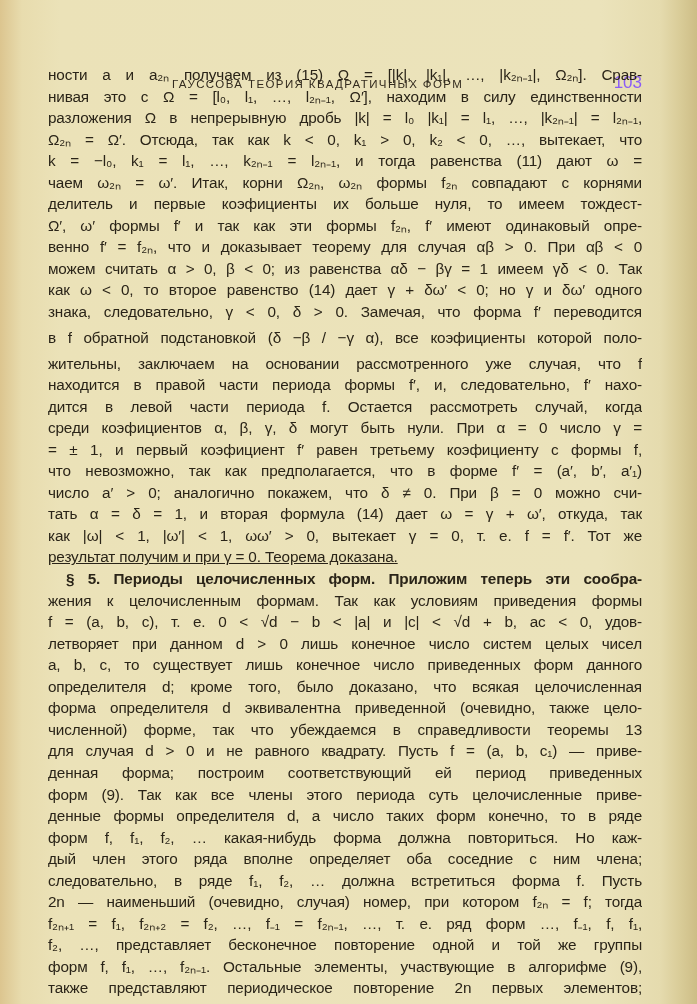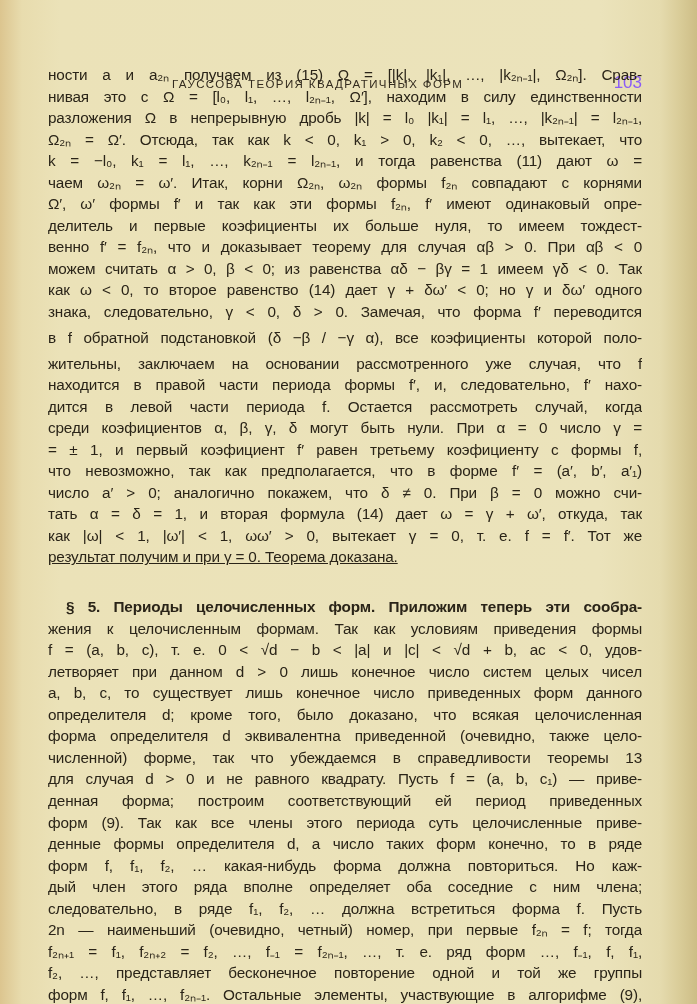--- a/index.html
+++ b/index.html
@@ -25,42 +25,42 @@
   }
   .body-text { position:absolute; top:64px; left:0; width:594px; }
   .line {
     height:21.55px; line-height:21.55px; font-size:15.3px;
     white-space:nowrap; text-align:justify; text-align-last:justify;
     font-family:"Liberation Sans Narrow", "Liberation Sans", sans-serif;
     letter-spacing:-0.15px;
     overflow:hidden;
   }
   .line.last { text-align-last:left;text-decoration:underline; }
-  .line.indent { padding-left:18px;margin-top:28px; }
+  .line.indent { padding-left:18px; }
   .line.tall { height:30px; line-height:30px; }
   .sec { font-weight:bold; }
 </style>
 </head>
 <body>
 
 <div class="page">
   <div class="header">
     <span class="running-title">ГАУССОВА ТЕОРИЯ КВАДРАТИЧНЫХ ФОРМ</span>
     <span class="page-number">103</span>
   </div>
 
   <div class="body-text">
     <div class="line">ности a и a₂ₙ получаем из (15) Ω = [|k|, |k₁|, …, |k₂ₙ₋₁|, Ω₂ₙ]. Срав-</div>
     <div class="line">нивая это с Ω = [l₀, l₁, …, l₂ₙ₋₁, Ω′], находим в силу единственности</div>
     <div class="line">разложения Ω в непрерывную дробь |k| = l₀ |k₁| = l₁, …, |k₂ₙ₋₁| = l₂ₙ₋₁,</div>
     <div class="line">Ω₂ₙ = Ω′. Отсюда, так как k &lt; 0, k₁ &gt; 0, k₂ &lt; 0, …, вытекает, что</div>
     <div class="line">k = −l₀, k₁ = l₁, …, k₂ₙ₋₁ = l₂ₙ₋₁, и тогда равенства (11) дают ω =</div>
     <div class="line">чаем ω₂ₙ = ω′. Итак, корни Ω₂ₙ, ω₂ₙ формы f₂ₙ совпадают с корнями</div>
+    <div class="line">делитель и первые коэфициенты их больше нуля, то имеем тождест-</div>
     <div class="line">Ω′, ω′ формы f′ и так как эти формы f₂ₙ, f′ имеют одинаковый опре-</div>
-    <div class="line">делитель и первые коэфициенты их больше нуля, то имеем тождест-</div>
     <div class="line">венно f′ = f₂ₙ, что и доказывает теорему для случая αβ &gt; 0. При αβ &lt; 0</div>
     <div class="line">можем считать α &gt; 0, β &lt; 0; из равенства αδ − βγ = 1 имеем γδ &lt; 0. Так</div>
     <div class="line">как ω &lt; 0, то второе равенство (14) дает γ + δω′ &lt; 0; но γ и δω′ одного</div>
     <div class="line">знака, следовательно, γ &lt; 0, δ &gt; 0. Замечая, что форма f′ переводится</div>
     <div class="line tall">в f обратной подстановкой (δ −β / −γ α), все коэфициенты которой поло-</div>
     <div class="line">жительны, заключаем на основании рассмотренного уже случая, что f</div>
     <div class="line">находится в правой части периода формы f′, и, следовательно, f′ нахо-</div>
     <div class="line">дится в левой части периода f. Остается рассмотреть случай, когда</div>
     <div class="line">среди коэфициентов α, β, γ, δ могут быть нули. При α = 0 число γ =</div>
     <div class="line">= ± 1, и первый коэфициент f′ равен третьему коэфициенту c формы f,</div>
@@ -77,20 +77,20 @@
     <div class="line">определителя d; кроме того, было доказано, что всякая целочисленная</div>
     <div class="line">форма определителя d эквивалентна приведенной (очевидно, также цело-</div>
     <div class="line">численной) форме, так что убеждаемся в справедливости теоремы 13</div>
     <div class="line">для случая d &gt; 0 и не равного квадрату. Пусть f = (a, b, c₁) — приве-</div>
     <div class="line">денная форма; построим соответствующий ей период приведенных</div>
     <div class="line">форм (9). Так как все члены этого периода суть целочисленные приве-</div>
     <div class="line">денные формы определителя d, а число таких форм конечно, то в ряде</div>
     <div class="line">форм f, f₁, f₂, … какая-нибудь форма должна повториться. Но каж-</div>
     <div class="line">дый член этого ряда вполне определяет оба соседние с ним члена;</div>
     <div class="line">следовательно, в ряде f₁, f₂, … должна встретиться форма f. Пусть</div>
-    <div class="line">2n — наименьший (очевидно, четный) номер, при первые f₂ₙ = f; тогда</div>
+    <div class="line">2n — наименьший (очевидно, случая) номер, при котором f₂ₙ = f; тогда</div>
     <div class="line">f₂ₙ₊₁ = f₁, f₂ₙ₊₂ = f₂, …, f₋₁ = f₂ₙ₋₁, …, т. е. ряд форм …, f₋₁, f, f₁,</div>
     <div class="line">f₂, …, представляет бесконечное повторение одной и той же группы</div>
     <div class="line">форм f, f₁, …, f₂ₙ₋₁. Остальные элементы, участвующие в алгорифме (9),</div>
     <div class="line">также представляют периодическое повторение 2n первых элементов;</div>
 
   </div>
 </div>
 
 </body></html>

